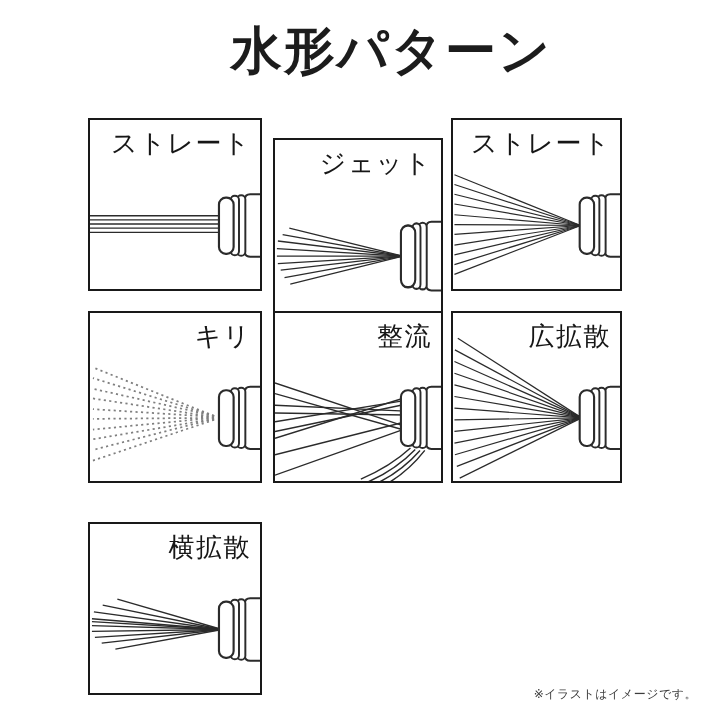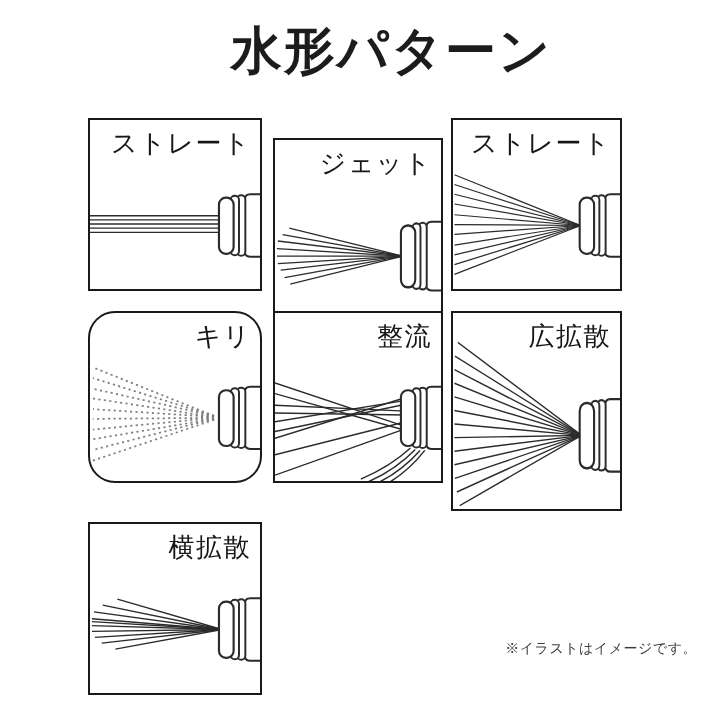--- a/index.html
+++ b/index.html
@@ -21,27 +21,27 @@
   .panel svg{position:absolute;left:0;top:0;width:100%;height:100%;display:block;}
   .panel-label{
     position:absolute;top:6px;right:9px;
     font-size:26px;font-weight:400;letter-spacing:1.5px;
     color:#161616;white-space:nowrap;
   }
   
   .p1{left:88px; top:118px;width:174px;height:173px;}
   .p2{left:273px;top:118px;width:170px;height:190px;margin-top:20px;}
   .p3{left:451px;top:118px;width:171px;height:173px;}
-  .p4{left:88px; top:311px;width:174px;height:172px;border-radius:27px;}
+  .p4{left:88px; top:311px;width:174px;height:172px;}
   .p5{left:273px;top:311px;width:170px;height:172px;padding-left:36px;}
-  .p6{left:451px;top:311px;width:171px;height:200px;}
+  .p6{left:451px;top:311px;width:171px;height:172px;}
   .p7{left:88px; top:502px;width:174px;height:173px;margin-top:20px;}
   .footnote{
-    position:absolute;top:640px;right:16px;
-    font-size:14px;color:#3c3c3c;letter-spacing:0.5px;font-family:Liberation Mono, monospace;
+    position:absolute;top:686px;right:16px;
+    font-size:12px;color:#3c3c3c;letter-spacing:0.5px;
   }
   .stream{stroke:#2b2b2b;fill:none;}
   .nozzle-part{fill:#ffffff;stroke:#2b2b2b;stroke-width:2;}
   .defs-holder{position:absolute;width:0;height:0;overflow:hidden;}
 </style>
 </head>
 <body>
 
 <svg class="defs-holder" aria-hidden="true">
   <defs>

